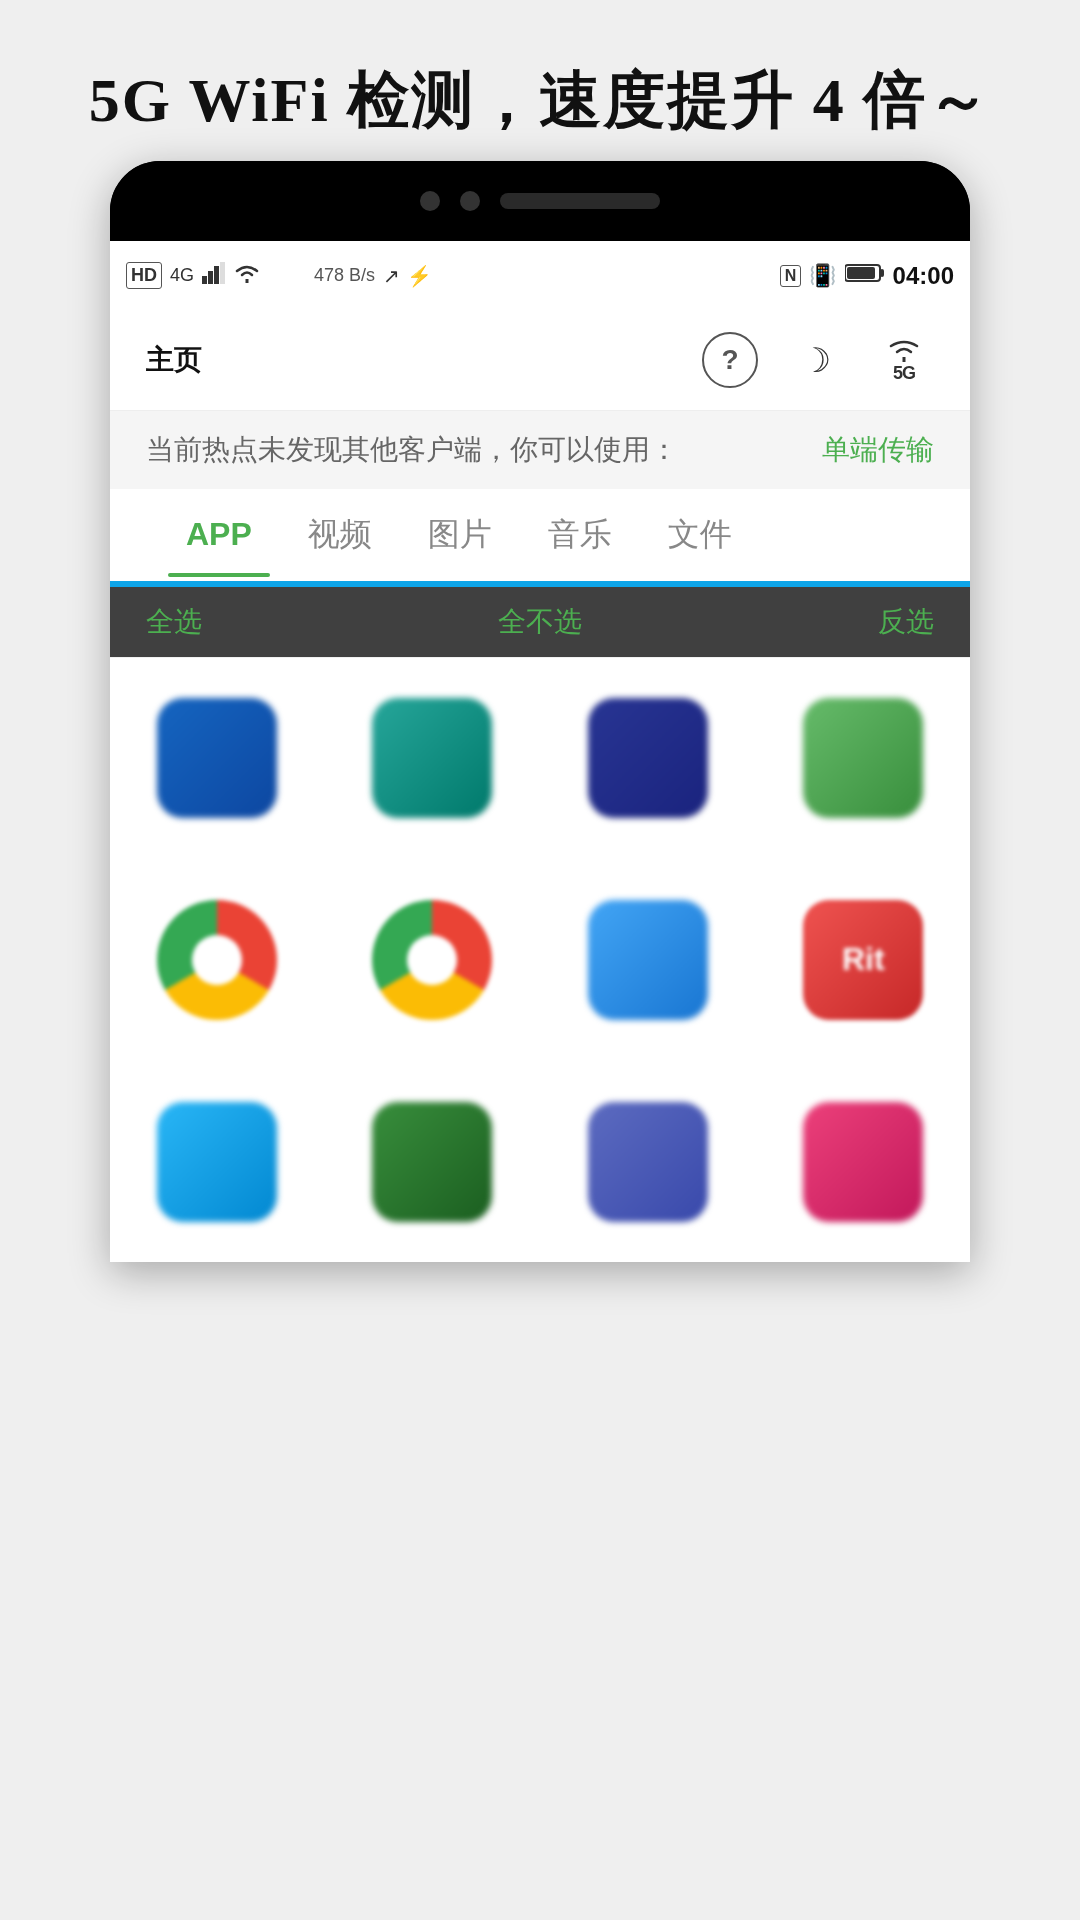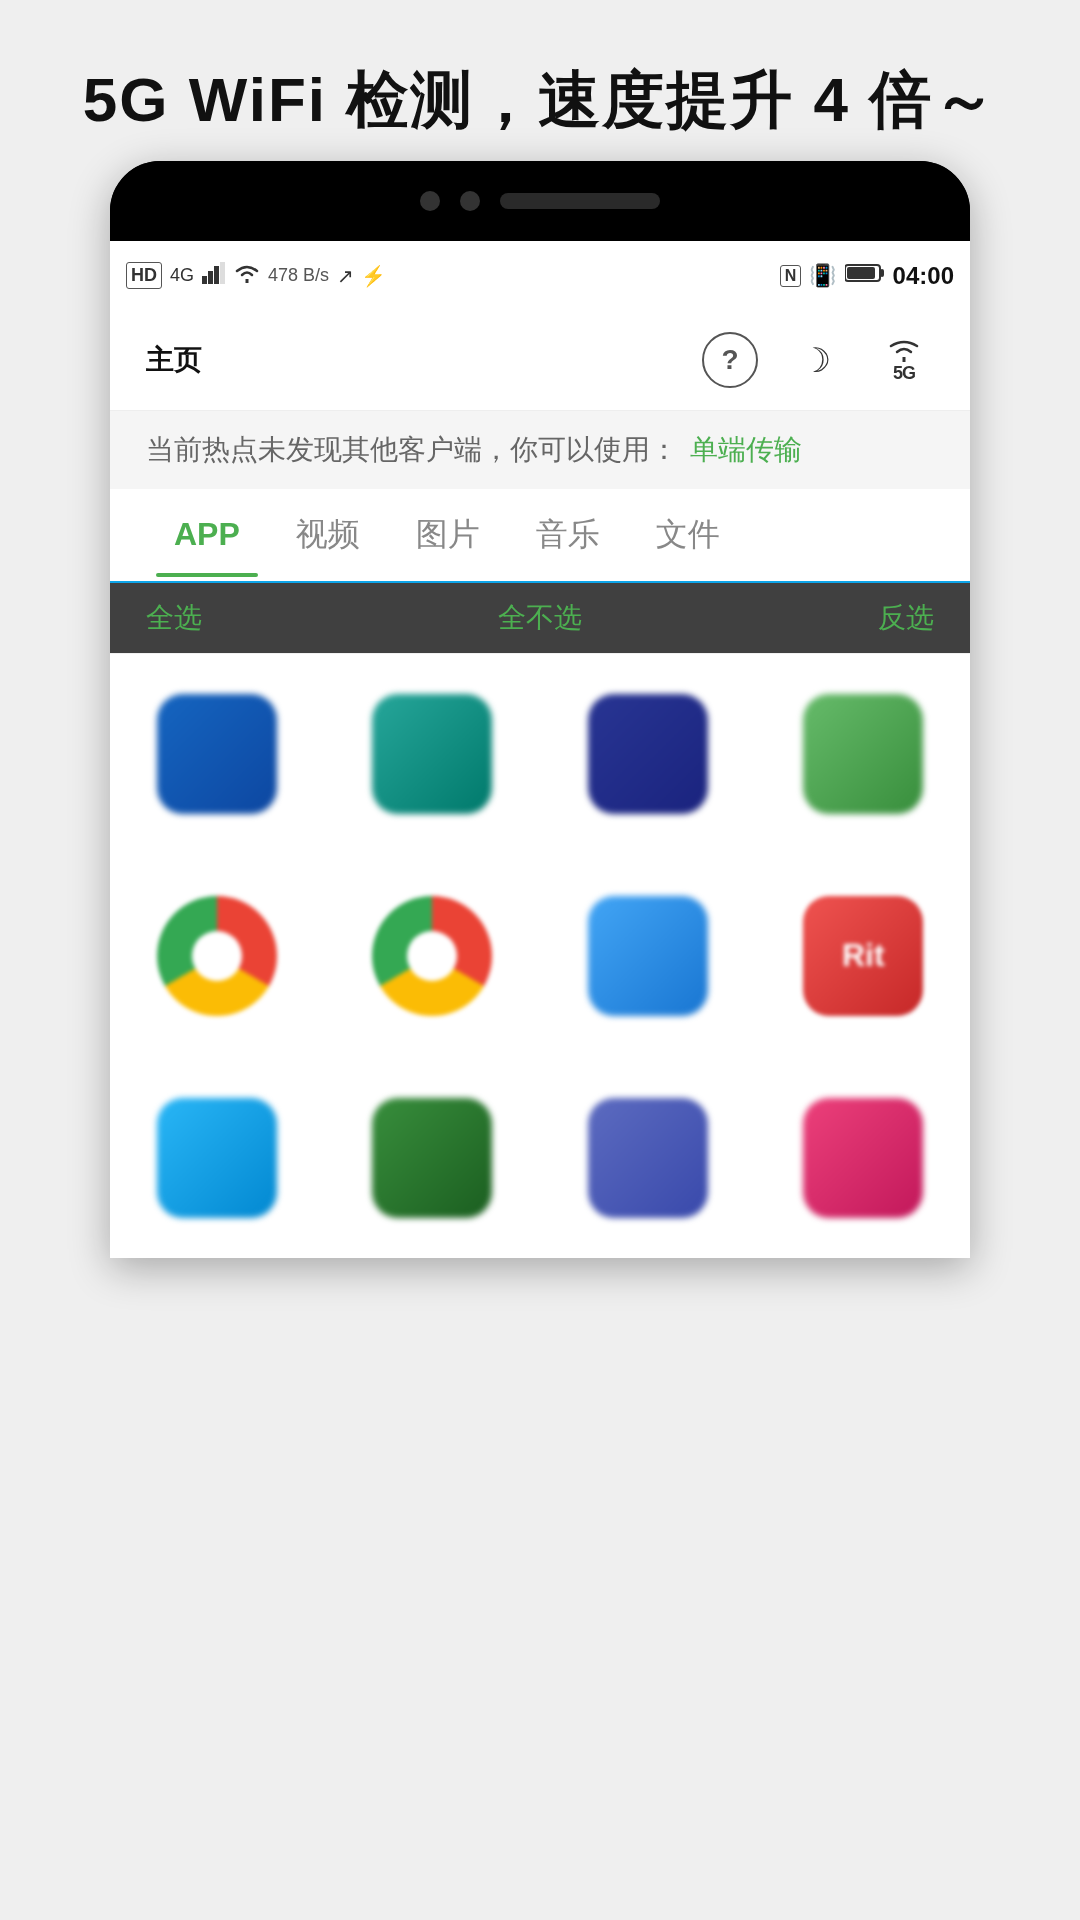--- a/index.html
+++ b/index.html
@@ -30,20 +30,21 @@
       padding: 60px 60px 20px 60px;
       text-align: center;
     }
 
     .main-title {
       font-size: 62px;
       font-weight: 800;
       color: #111;
       line-height: 1.3;
       letter-spacing: 2px;
+      font-family: Liberation Serif, serif;
     }
 
     
     .desc-section {
       width: 100%;
       padding: 40px 80px 50px 80px;
       text-align: center;
     }
 
     .desc-text {
@@ -169,35 +170,36 @@
     
     .info-banner {
       background: #f5f5f5;
       width: 100%;
       padding: 20px 36px;
       font-size: 28px;
       color: #666;
       display: flex;
       align-items: center;
       gap: 12px;
+      justify-content: space-between;
     }
 
     .info-banner-link {
       color: #4CAF50;
       font-size: 28px;
     }
 
     
     .tab-bar {
       background: #fff;
       width: 100%;
       display: flex;
       align-items: center;
-      border-bottom: 2px solid #0ea5e9;
-      padding: 0 36px;
+      border-bottom: 6px solid #0ea5e9;
+      padding: 0 48px;
     }
 
     .tab-item {
       padding: 24px 28px;
       font-size: 32px;
       color: #888;
       position: relative;
       cursor: pointer;
     }
 
@@ -362,21 +364,21 @@
               <rect x="18" y="0" width="5" height="22" fill="#ddd"></rect>
             </svg>
           </span>
           <span>
             <svg width="26" height="20" viewBox="0 0 26 20">
               <path d="M13 16 L13 20" stroke="#333" stroke-width="3" fill="none"></path>
               <path d="M8 12 Q13 7 18 12" stroke="#333" stroke-width="2.5" fill="none" stroke-linecap="round"></path>
               <path d="M3 8 Q13 0 23 8" stroke="#333" stroke-width="2.5" fill="none" stroke-linecap="round"></path>
             </svg>
           </span>
-          <span style="font-size:18px;color:#555;">478 B/s</span>
+          <span style="font-size:18px;color:#555;margin-left:46px;">478 B/s</span>
           <span style="font-size:20px;">↗</span>
           <span style="font-size:20px;">⚡</span>
         </div>
         <div class="status-right">
           <span style="font-size:19px;border:1.5px solid #555;padding:1px 4px;border-radius:3px;font-weight:700;font-size:16px;">N</span>
           <span style="font-size:22px;">📳</span>
           <span>
             <svg width="40" height="22" viewBox="0 0 40 22">
               <rect x="0" y="3" width="35" height="16" rx="3" ry="3" fill="none" stroke="#333" stroke-width="2"></rect>
               <rect x="35" y="7" width="4" height="8" rx="2" fill="#333"></rect>

